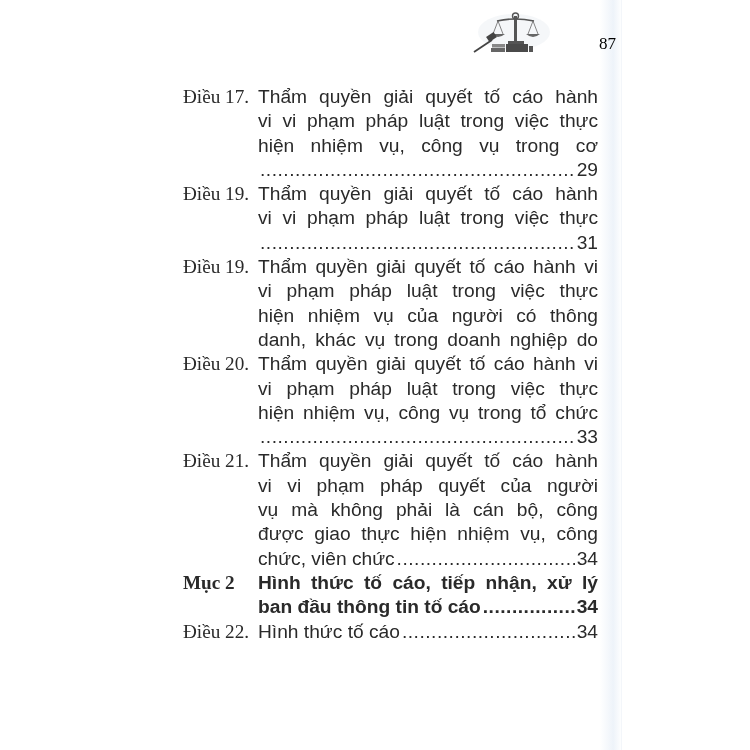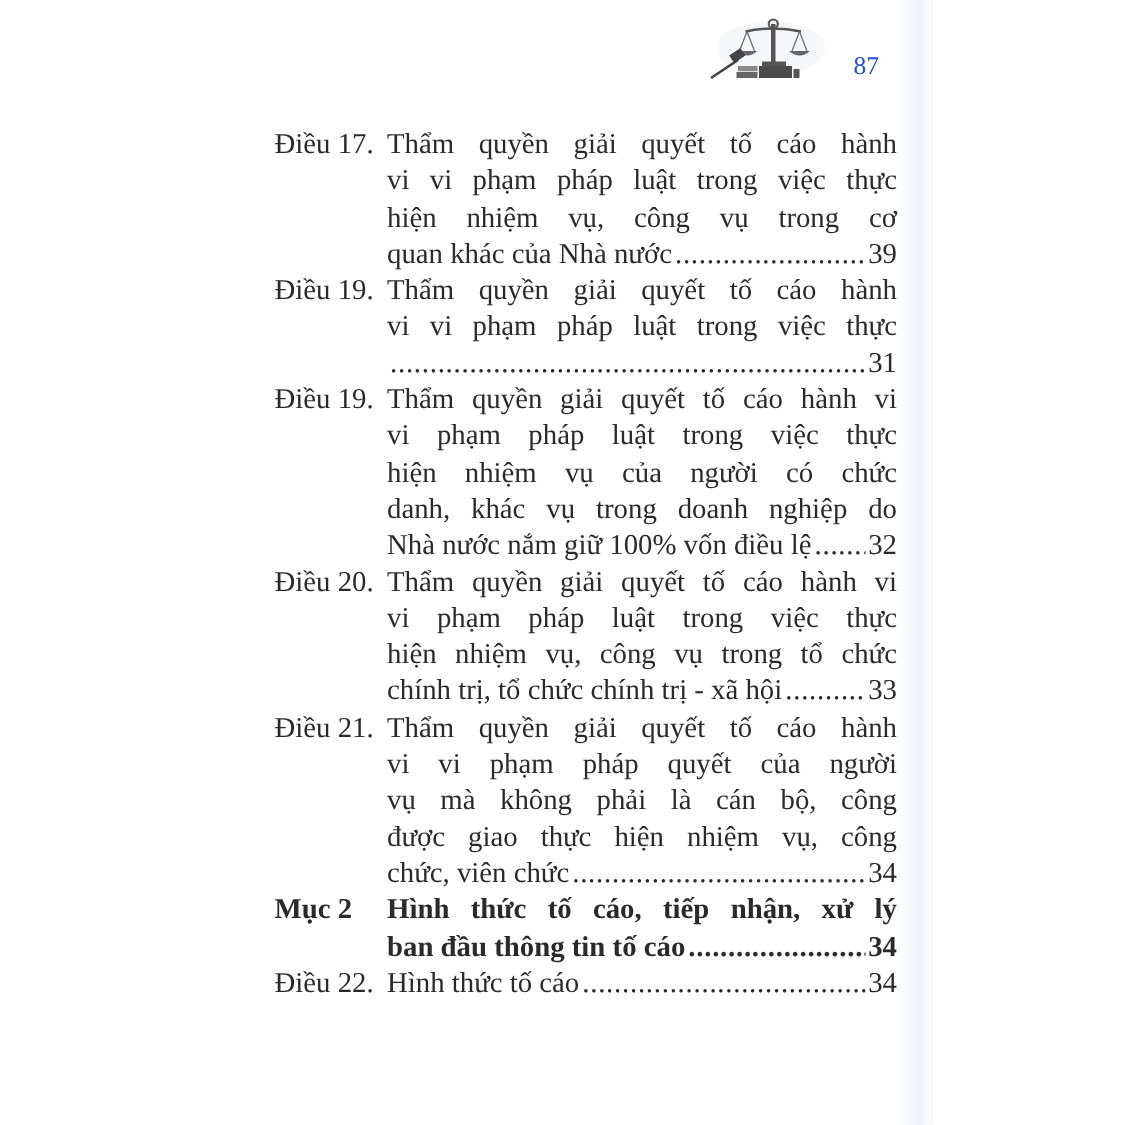--- a/index.html
+++ b/index.html
@@ -39,24 +39,24 @@
       left: 470px; top: 10px;
       width: 140px; height: 50px;
     }
     .logo {
       position: absolute;
       left: 0; top: 0;
       width: 82px; height: 44px;
     }
     .page-number {
       position: absolute;
-      left: 99px; top: 24px;
+      left: 129px; top: 24px;
       font-family: "Liberation Serif", serif;
       font-size: 17px;
-      color: #1d4ed8;
+      color: #000000;
     }
     .toc {
       position: absolute;
       left: 183px;
       top: 85px;
       width: 420px;
     }
     .entry {
       display: flex;
       align-items: flex-start;
@@ -66,21 +66,21 @@
       font-family: "Liberation Serif", serif;
       font-size: 19.2px;
       line-height: 24.3px;
       white-space: nowrap;
     }
     .entry-body {
       flex: 1 1 auto;
       width: 340px;
     }
     .line {
-      font-family: Liberation Serif, serif;
+      font-family: Liberation Sans, sans-serif;
       font-size: 19.2px;
       line-height: 24.3px;
       white-space: nowrap;
       display: flex;
       justify-content: space-between;
       width: 340px;
     }
     .line .txt {
       white-space: nowrap;
     }
@@ -149,23 +149,22 @@
 
   <div class="toc">
 
     <div class="entry">
       <span class="entry-label">Điều 17.</span>
       <div class="entry-body">
         <div class="line justify">Thẩm quyền giải quyết tố cáo hành</div>
         <div class="line justify">vi vi phạm pháp luật trong việc thực</div>
         <div class="line justify">hiện nhiệm vụ, công vụ trong cơ</div>
         <div class="line">
-          <span class="txt">quan khác của Nhà nước</span>
-          <span class="leader"></span>
-          <span class="pg">39</span>
+          <span class="leader"></span>
+          <span class="pg">29</span>
         </div>
       </div>
     </div>
 
     <div class="entry">
       <span class="entry-label">Điều 19.</span>
       <div class="entry-body">
         <div class="line justify">Thẩm quyền giải quyết tố cáo hành</div>
         <div class="line justify">vi vi phạm pháp luật trong việc thực</div>
         <div class="line">
@@ -173,38 +172,32 @@
           <span class="pg">31</span>
         </div>
       </div>
     </div>
 
     <div class="entry">
       <span class="entry-label">Điều 19.</span>
       <div class="entry-body">
         <div class="line justify">Thẩm quyền giải quyết tố cáo hành vi</div>
         <div class="line justify">vi phạm pháp luật trong việc thực</div>
-        <div class="line justify">hiện nhiệm vụ của người có chức</div>
+        <div class="line justify">hiện nhiệm vụ của người có thông</div>
         <div class="line justify">danh, khác vụ trong doanh nghiệp do</div>
-        <div class="line">
-          <span class="txt">Nhà nước nắm giữ 100% vốn điều lệ</span>
-          <span class="leader"></span>
-          <span class="pg">32</span>
-        </div>
       </div>
     </div>
 
     <div class="entry">
       <span class="entry-label">Điều 20.</span>
       <div class="entry-body">
         <div class="line justify">Thẩm quyền giải quyết tố cáo hành vi</div>
         <div class="line justify">vi phạm pháp luật trong việc thực</div>
         <div class="line justify">hiện nhiệm vụ, công vụ trong tổ chức</div>
         <div class="line">
-          <span class="txt">chính trị, tổ chức chính trị - xã hội</span>
           <span class="leader"></span>
           <span class="pg">33</span>
         </div>
       </div>
     </div>
 
     <div class="entry">
       <span class="entry-label">Điều 21.</span>
       <div class="entry-body">
         <div class="line justify">Thẩm quyền giải quyết tố cáo hành</div>

